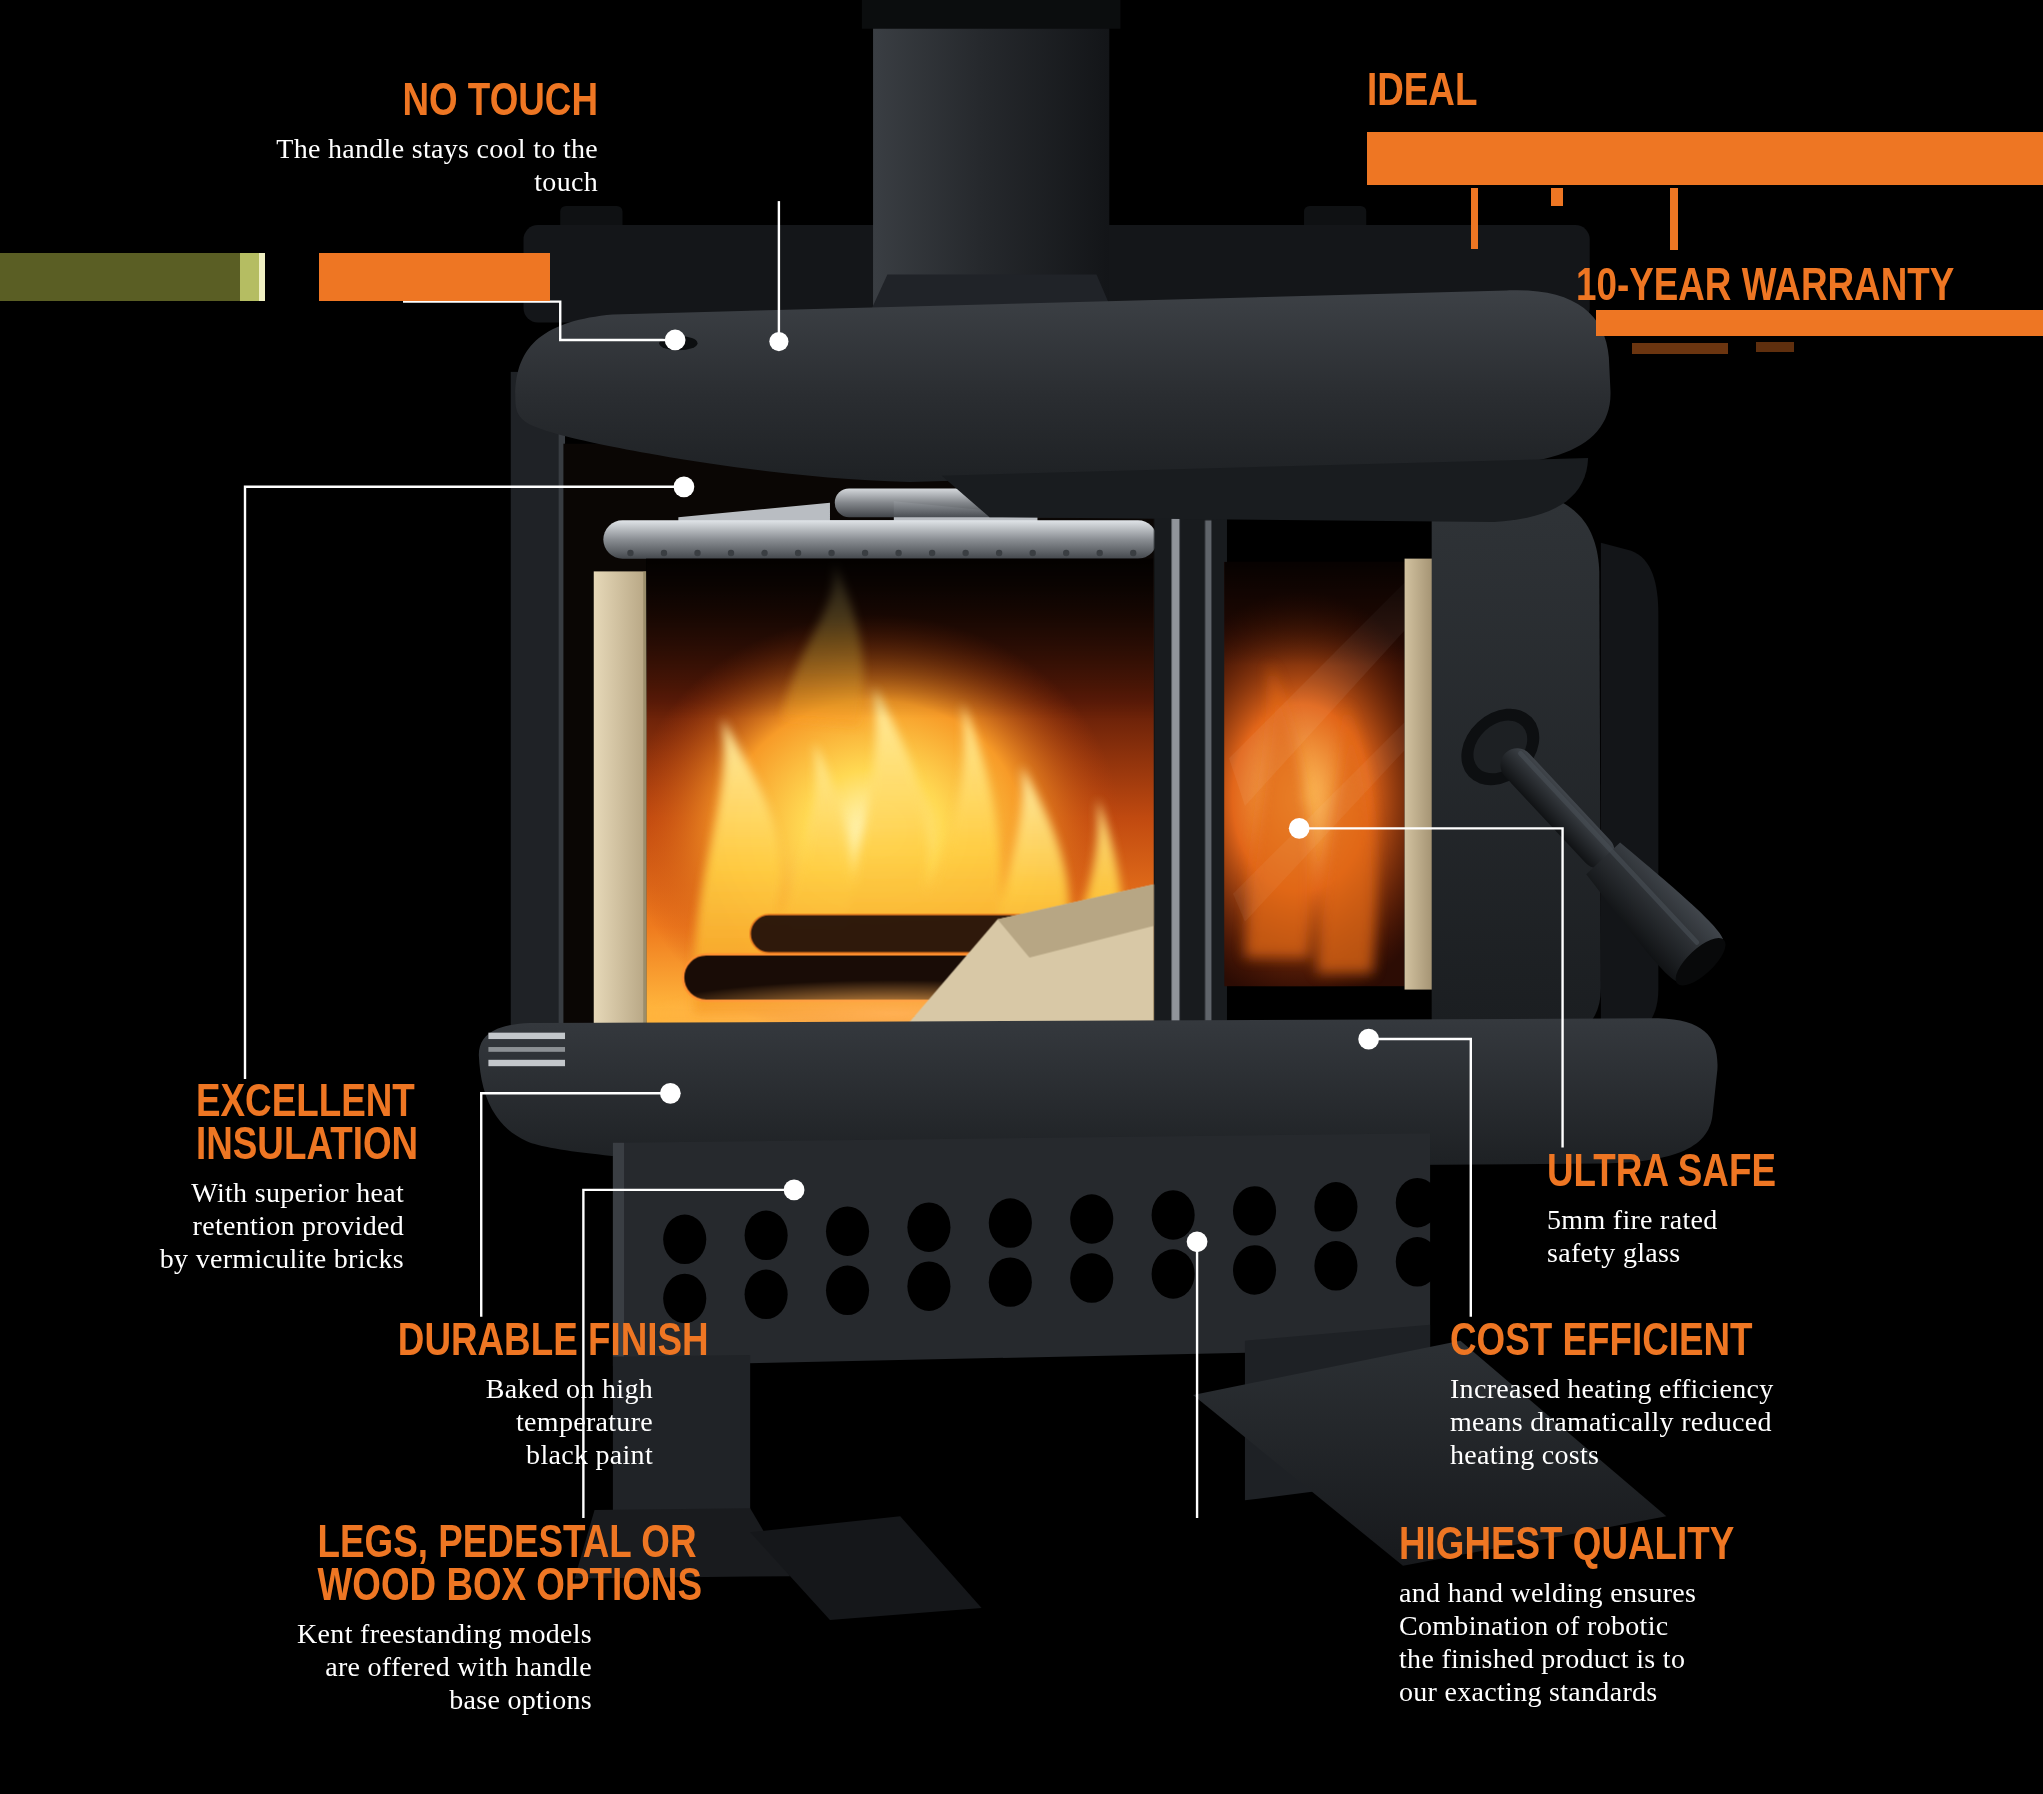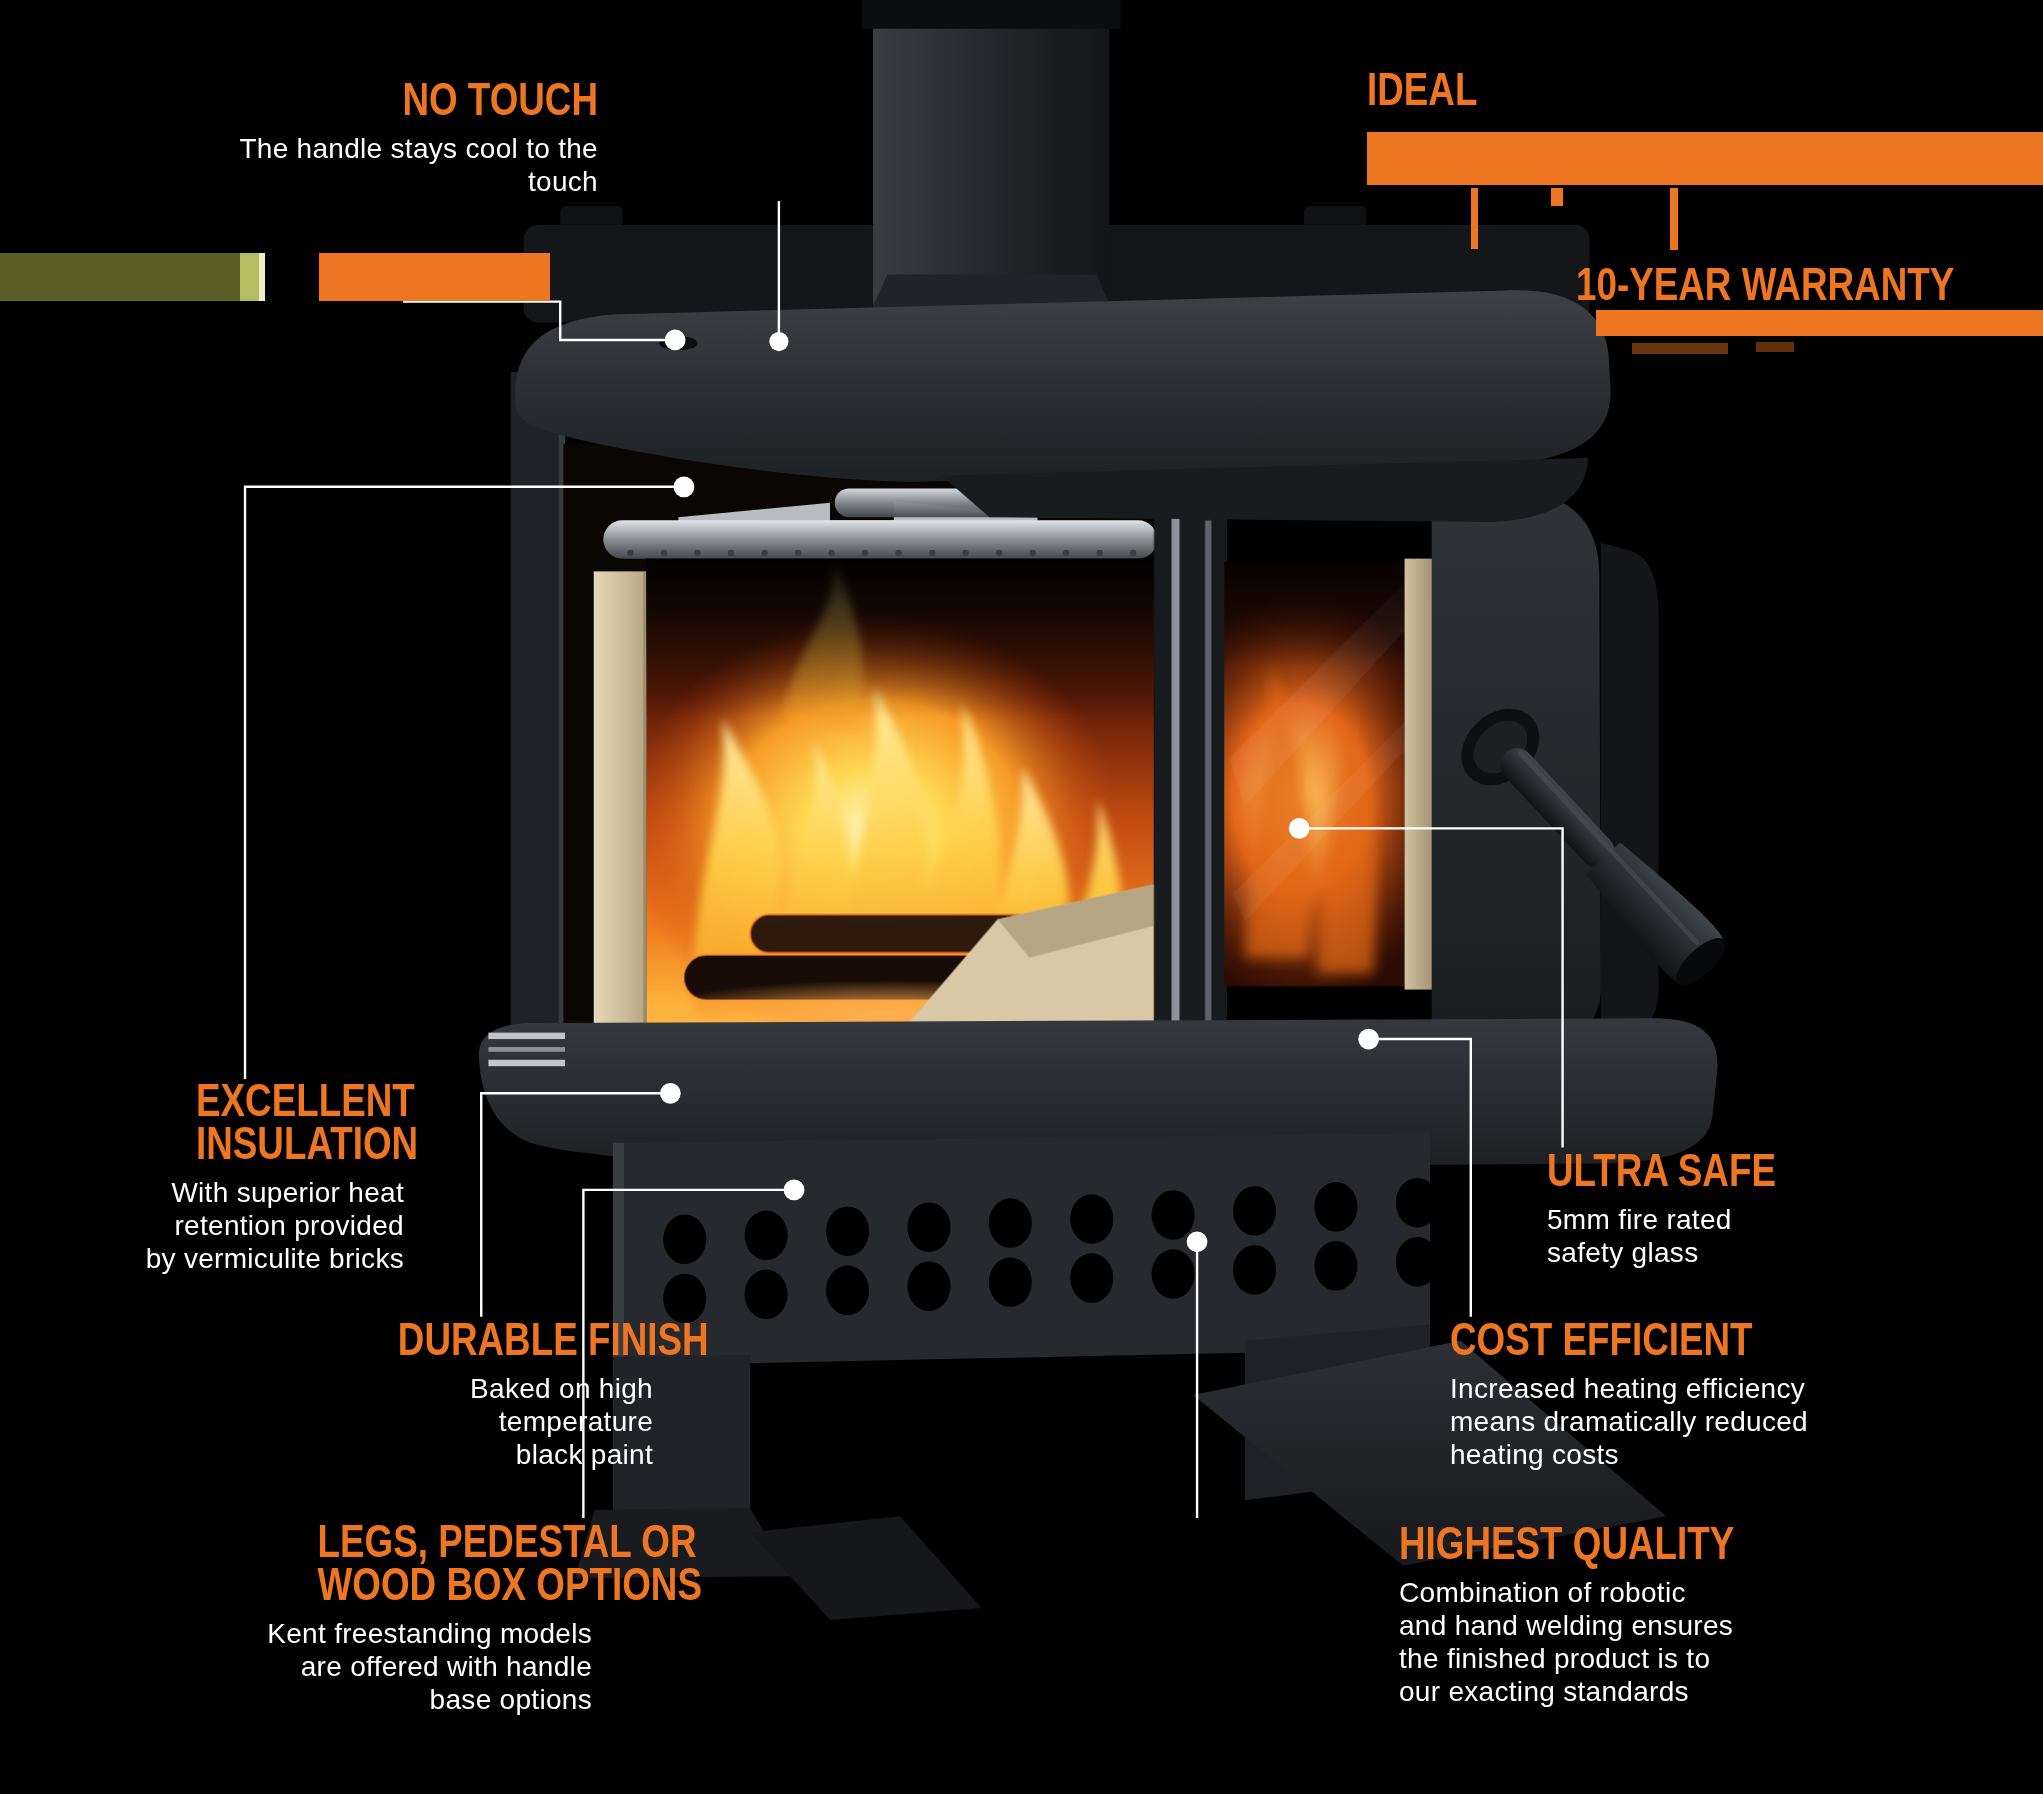--- a/index.html
+++ b/index.html
@@ -2,21 +2,21 @@
 <html style="--bg: #000000; --accent: #ee7623; --text: #ffffff; --olive: #5a5e24; --leaf: #b5bd62; --pale: #f0f0c2;font-size:12.8px"><head>
 <meta charset="utf-8">
 <style>
   html,body{margin:0;padding:0;background:#000;}
   #stage{position:relative;width:2043px;height:1794px;background:var(--bg,#000);overflow:hidden;
          font-family:"Liberation Sans",sans-serif;}
   .callout{position:absolute;}
   .h{font-weight:700;font-size:46px;line-height:43px;color:var(--accent,#ee7623);white-space:nowrap;letter-spacing:0;}
   .condR{transform:scaleX(.8);transform-origin:100% 50%;}
   .condL{transform:scaleX(.8);transform-origin:0 50%;}
-  .b{font-weight:400;font-size:28px;line-height:33px;color:var(--text,#fff);letter-spacing:0.3px;}
+  .b{font-weight:400;font-size:28px;line-height:33px;color:var(--text,#fff);letter-spacing:0.3px;font-family:Liberation Serif, serif;}
   .alignR{text-align:right;}
   .alignL{text-align:left;}
   .gap{height:11.2px;}
   .bar{position:absolute;}
   svg{position:absolute;left:0;top:0;}
 </style>
 </head>
 <body>
 
 <div id="stage">
@@ -331,20 +331,20 @@
     <div class="h condL">COST EFFICIENT</div>
     <div class="gap"></div>
     <div class="b">Increased heating efficiency</div>
     <div class="b">means dramatically reduced</div>
     <div class="b">heating costs</div>
   </div>
 
   <div class="callout alignL" style="left:1399px;top:1522px;width:447px;">
     <div class="h condL">HIGHEST QUALITY</div>
     <div class="gap"></div>
+    <div class="b">and hand welding ensures</div>
     <div class="b">Combination of robotic</div>
-    <div class="b">and hand welding ensures</div>
     <div class="b">the finished product is to</div>
     <div class="b">our exacting standards</div>
   </div>
 
 </div>
 
 
 </body></html>

